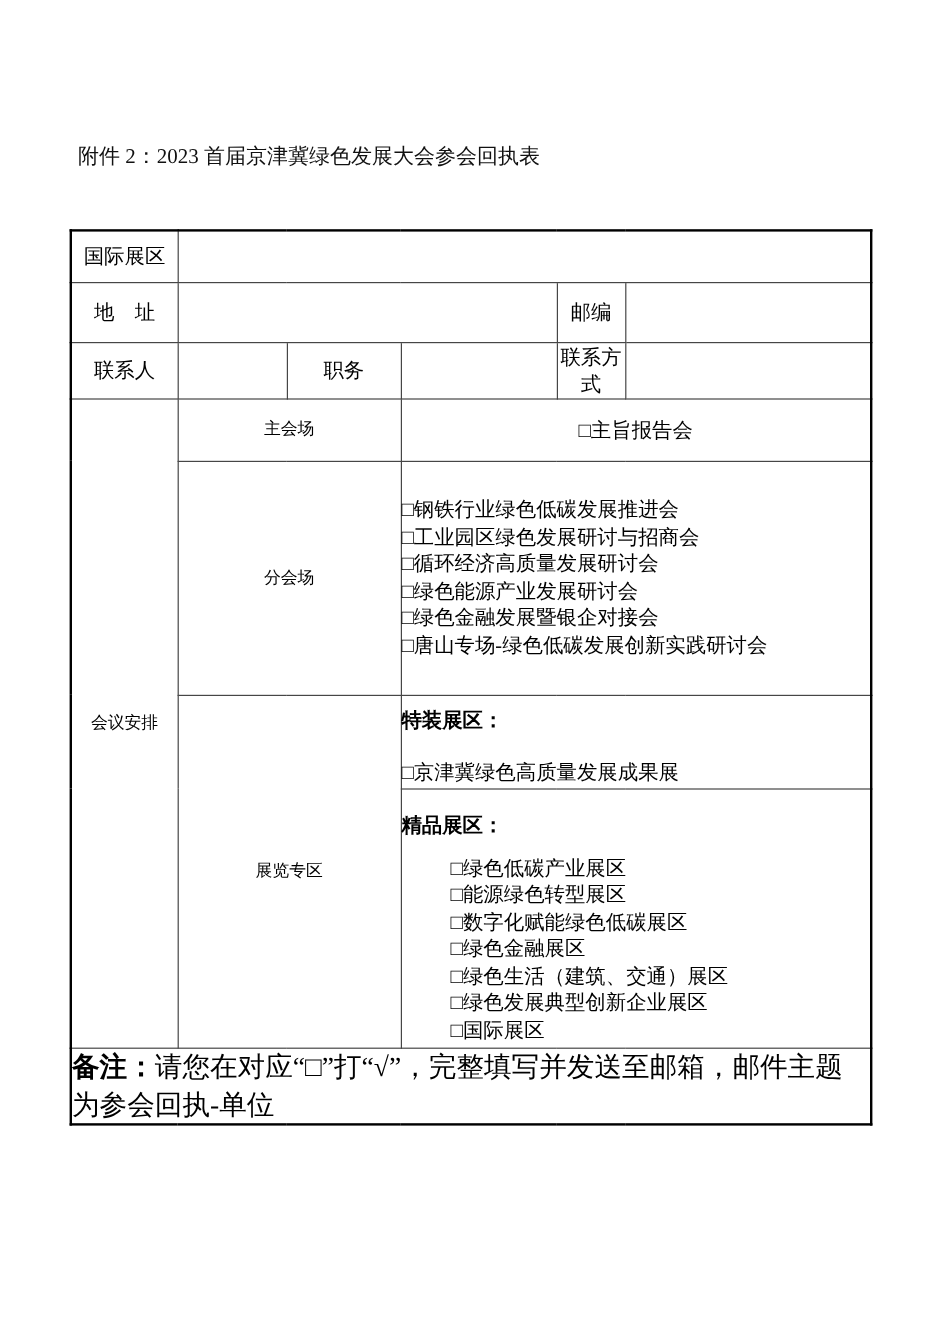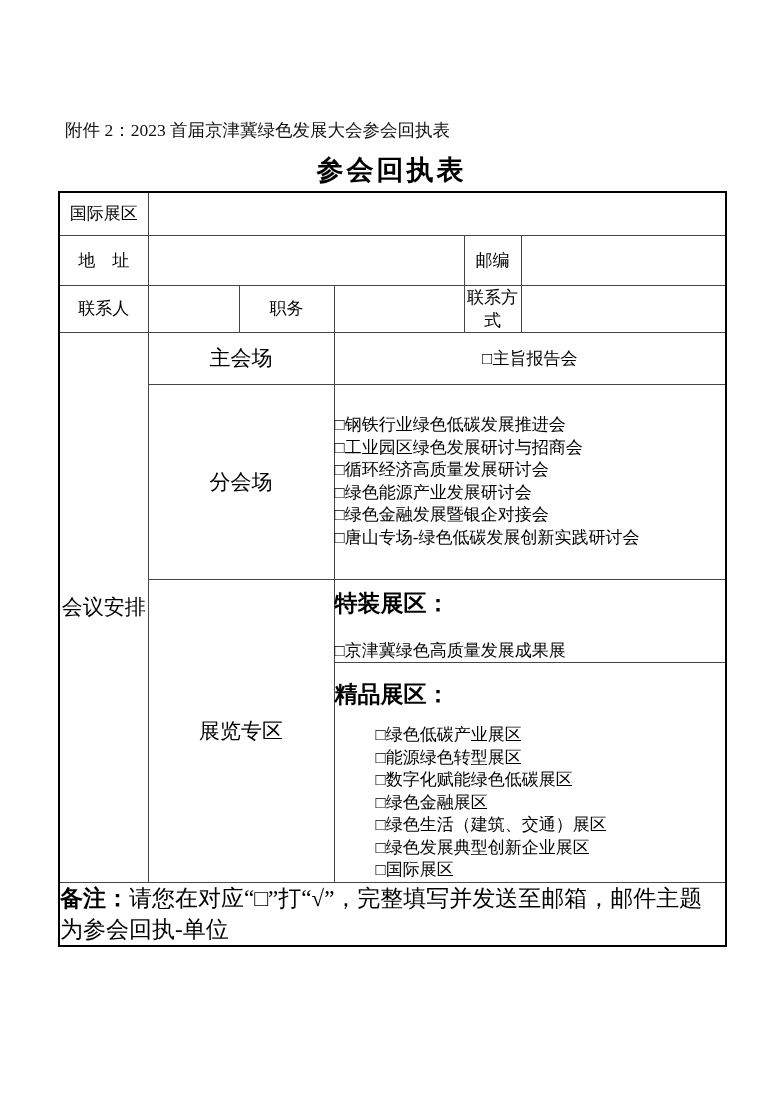--- a/index.html
+++ b/index.html
@@ -54,42 +54,42 @@
     font-weight: normal;
   }
   th.hd {
     font-family: "Liberation Sans", "DejaVu Sans", sans-serif;
     font-weight: bold;
     font-size: 17px;
     text-align: center;
     color: #000;
   }
   th.hd-big {
-    font-size: 21px;
+    font-size: 14px;
     margin-top: 30px;
   }
   td.blank-cell {
     background: #fff;
   }
   td.option-center {
     text-align: center;
     font-size: 17px;
   }
   td.option-list-cell {
     vertical-align: middle;
     padding-left: 6px;
   }
   td.zone-cell {
     vertical-align: top;
     padding-left: 6px;
   }
   .zone-title {
     font-family: "Liberation Sans", "DejaVu Sans", sans-serif;
     font-weight: bold;
-    font-size: 23px;
+    font-size: 17px;
     color: #000;
   }
   .zone-cell-special .zone-title { margin-top: 8px; }
   .zone-cell-boutique .zone-title { margin-top: 16px; }
   .zone-cell-special .option-group { margin-top: 21px; }
   .zone-cell-boutique .option-group { margin-top: 14px; padding-left: 41px; }
   .option-line {
     font-size: 17px;
     line-height: 22.5px;
     white-space: nowrap;
@@ -107,21 +107,20 @@
     font-weight: bold;
   }
 </style>
 </head>
 <body>
 
 <div class="page">
 
   <div class="attachment-heading">附件 2：2023 首届京津冀绿色发展大会参会回执表</div>
 
-  <div class="doc-title">参会回执表</div>
 
   <table class="reply-form">
     <colgroup>
       <col style="width:89px">
       <col style="width:91px">
       <col style="width:95px">
       <col style="width:130px">
       <col style="width:57px">
       <col style="width:205px">
     </colgroup>

